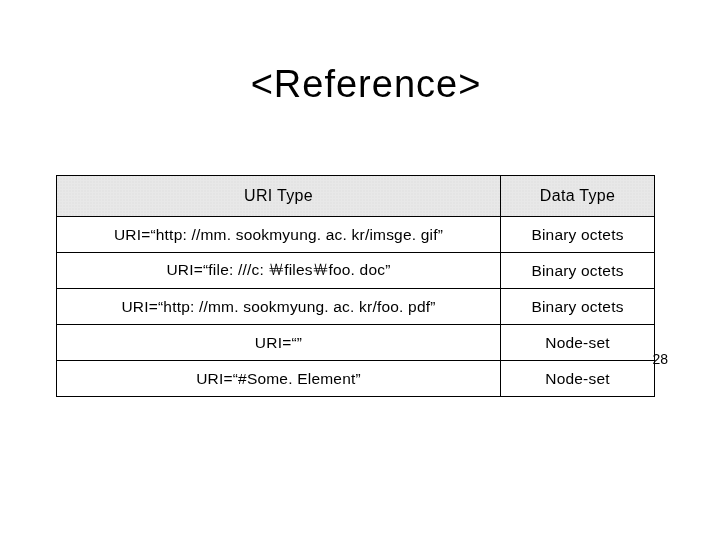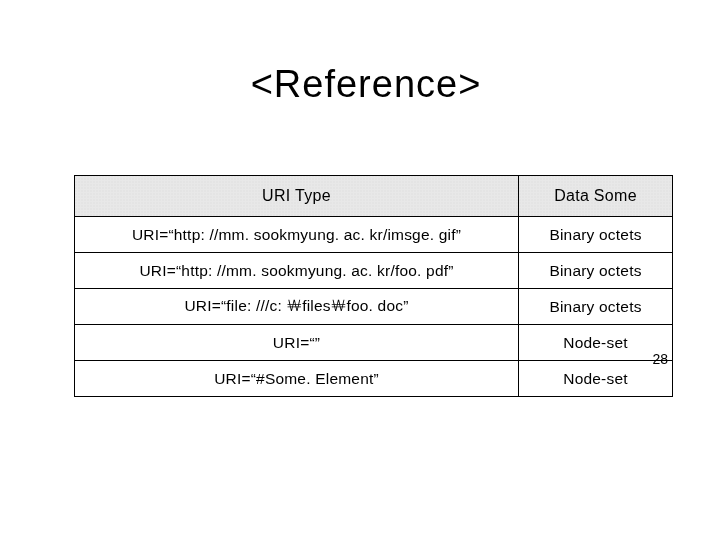--- a/index.html
+++ b/index.html
@@ -31,21 +31,20 @@
     font-weight: normal;
     letter-spacing: 1px;
     color: #000000;
     line-height: 1.1;
   }
   .table-wrap {
     position: absolute;
     top: 175px;
     left: 50px;
     width: 598px;
-    margin-left: 18px;
   }
   table.uri-table {
     border-collapse: collapse;
     width: 598px;
     table-layout: fixed;
   }
   table.uri-table th,
   table.uri-table td {
     border: 1px solid #000000;
     font-weight: normal;
@@ -90,34 +89,34 @@
 
   <div class="table-wrap">
     <table class="uri-table">
       <colgroup>
         <col class="col-uri">
         <col class="col-data">
       </colgroup>
       <thead>
         <tr>
           <th>URI Type</th>
-          <th>Data Some</th>
+          <th>Data Type</th>
         </tr>
       </thead>
       <tbody>
         <tr>
           <td>URI=“http: //mm. sookmyung. ac. kr/imsge. gif”</td>
           <td>Binary octets</td>
         </tr>
         <tr>
-          <td>URI=“http: //mm. sookmyung. ac. kr/foo. pdf”</td>
+          <td>URI=“file: ///c: ￦files￦foo. doc”</td>
           <td>Binary octets</td>
         </tr>
         <tr>
-          <td>URI=“file: ///c: ￦files￦foo. doc”</td>
+          <td>URI=“http: //mm. sookmyung. ac. kr/foo. pdf”</td>
           <td>Binary octets</td>
         </tr>
         <tr>
           <td>URI=“”</td>
           <td>Node-set</td>
         </tr>
         <tr>
           <td>URI=“#Some. Element”</td>
           <td>Node-set</td>
         </tr>

